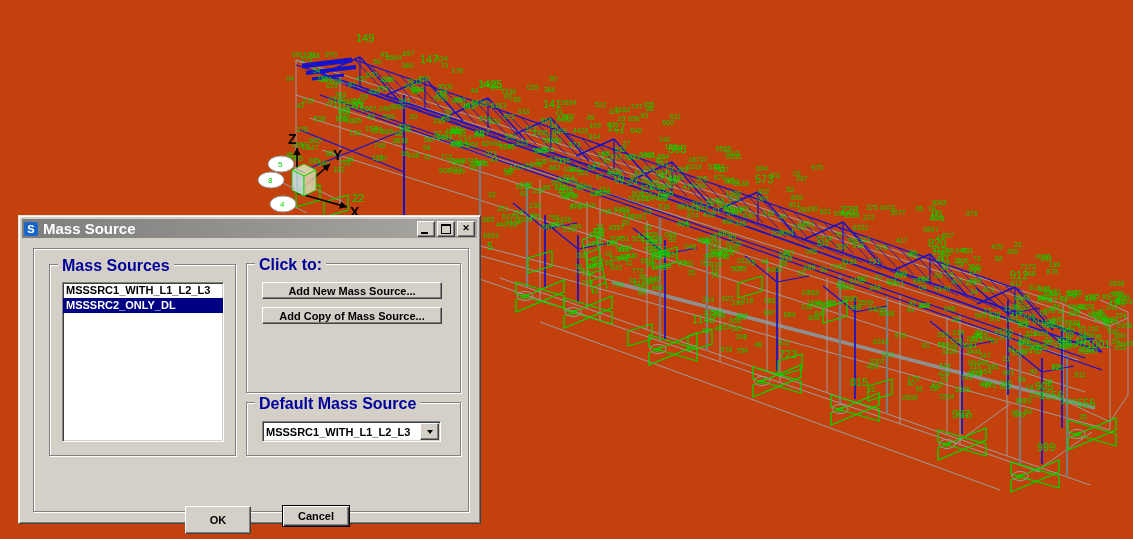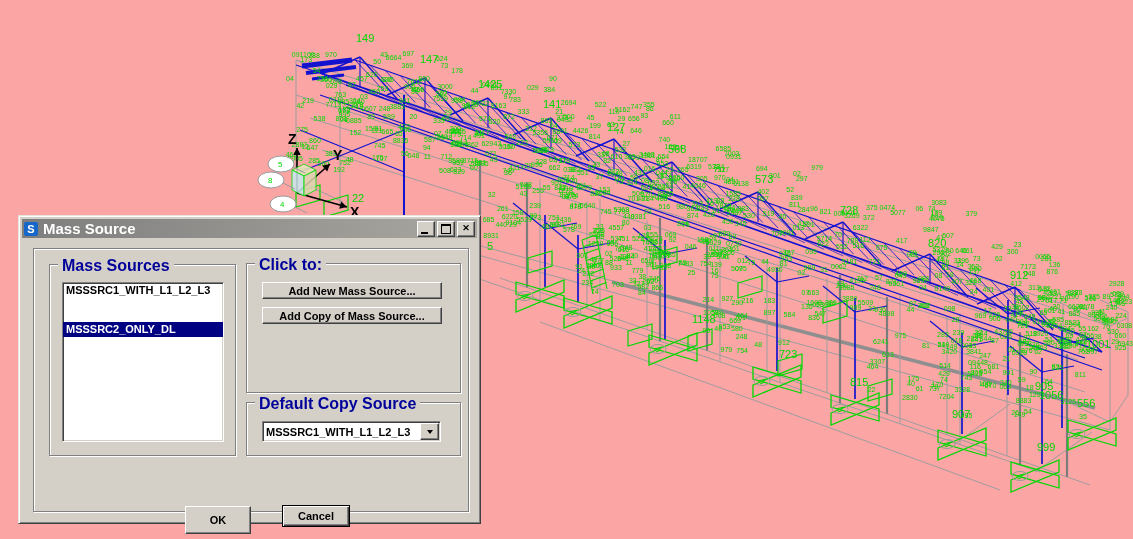--- a/index.html
+++ b/index.html
@@ -1,16 +1,16 @@
 <!DOCTYPE html>
 <html><head>
 <meta charset="utf-8">
 <style>
   html,body{margin:0;padding:0;background:#fff;}
-  .stage{position:relative;width:1133px;height:539px;background:#fca5a5;overflow:hidden;
+  .stage{position:relative;width:1133px;height:539px;background:#c2410c;overflow:hidden;
          font-family:"Liberation Sans",sans-serif;}
   .stage svg{position:absolute;left:0;top:0;}
 
   
   .dialog{position:absolute;left:18px;top:215px;width:461px;height:307px;background:#d4d0c8;
           border:1px solid;border-color:#e8e4dc #404040 #404040 #e8e4dc;
           box-shadow:inset 1px 1px 0 #fff, inset -1px -1px 0 #808080;}
   .titlebar{position:absolute;left:3px;top:3px;right:3px;height:19px;
             background:linear-gradient(90deg,#7e7e7e,#a9a7a0);
             display:flex;align-items:center;padding:0 2px;}
@@ -32,21 +32,21 @@
                color:#00009a;font-size:16px;font-weight:bold;white-space:nowrap;}
   .g-sources{left:15px;top:15px;width:185px;height:190px;}
   .g-click{left:212px;top:14px;width:213px;height:128px;}
   .g-default{left:212px;top:153px;width:213px;height:52px;}
 
   .listbox{position:absolute;left:12px;top:17px;width:160px;height:158px;background:#fff;
            border:1px solid;border-color:#808080 #fff #fff #808080;
            box-shadow:inset 1px 1px 0 #404040, inset -1px -1px 0 #d4d0c8;overflow:hidden;}
   .list-item{height:15px;line-height:15px;padding:0 3px;font-size:11px;font-weight:bold;color:#000;
              white-space:nowrap;cursor:default;}
-  .list-item.selected{background:#000082;color:#fff;margin-top:24px;}
+  .list-item.selected{background:#000082;color:#fff;}
 
   .btn{position:absolute;background:#d4d0c8;border:1px solid;border-color:#fff #404040 #404040 #fff;
        box-shadow:inset -1px -1px 0 #808080;color:#000;font-size:11px;font-weight:bold;
        display:flex;align-items:center;justify-content:center;cursor:pointer;white-space:nowrap;}
   .act-btn{left:15px;width:180px;height:17px;}
   .btn-default{border:1px solid #000;
        box-shadow:inset 1px 1px 0 #fff, inset -1px -1px 0 #404040, inset -2px -2px 0 #808080;}
 
   .combo{position:absolute;left:15px;top:18px;width:177px;height:19px;background:#fff;
          border:1px solid;border-color:#808080 #fff #fff #808080;
@@ -1224,21 +1224,21 @@
         </div>
       </div>
 
       <div class="groupbox g-click">
         <span class="group-label">Click to:</span>
         <button class="btn act-btn" style="top:18px">Add New Mass Source...</button>
         <button class="btn act-btn" style="top:43px">Add Copy of Mass Source...</button>
       </div>
 
       <div class="groupbox g-default">
-        <span class="group-label">Default Copy Source</span>
+        <span class="group-label">Default Mass Source</span>
         <div class="combo">
           <span class="combo-text">MSSSRC1_WITH_L1_L2_L3</span>
           <span class="combo-btn">
             <span class="arrow-down"></span>
           </span>
         </div>
       </div>
 
       <button class="btn ok-btn">OK</button>
       <button class="btn cancel-btn btn-default">Cancel</button>

